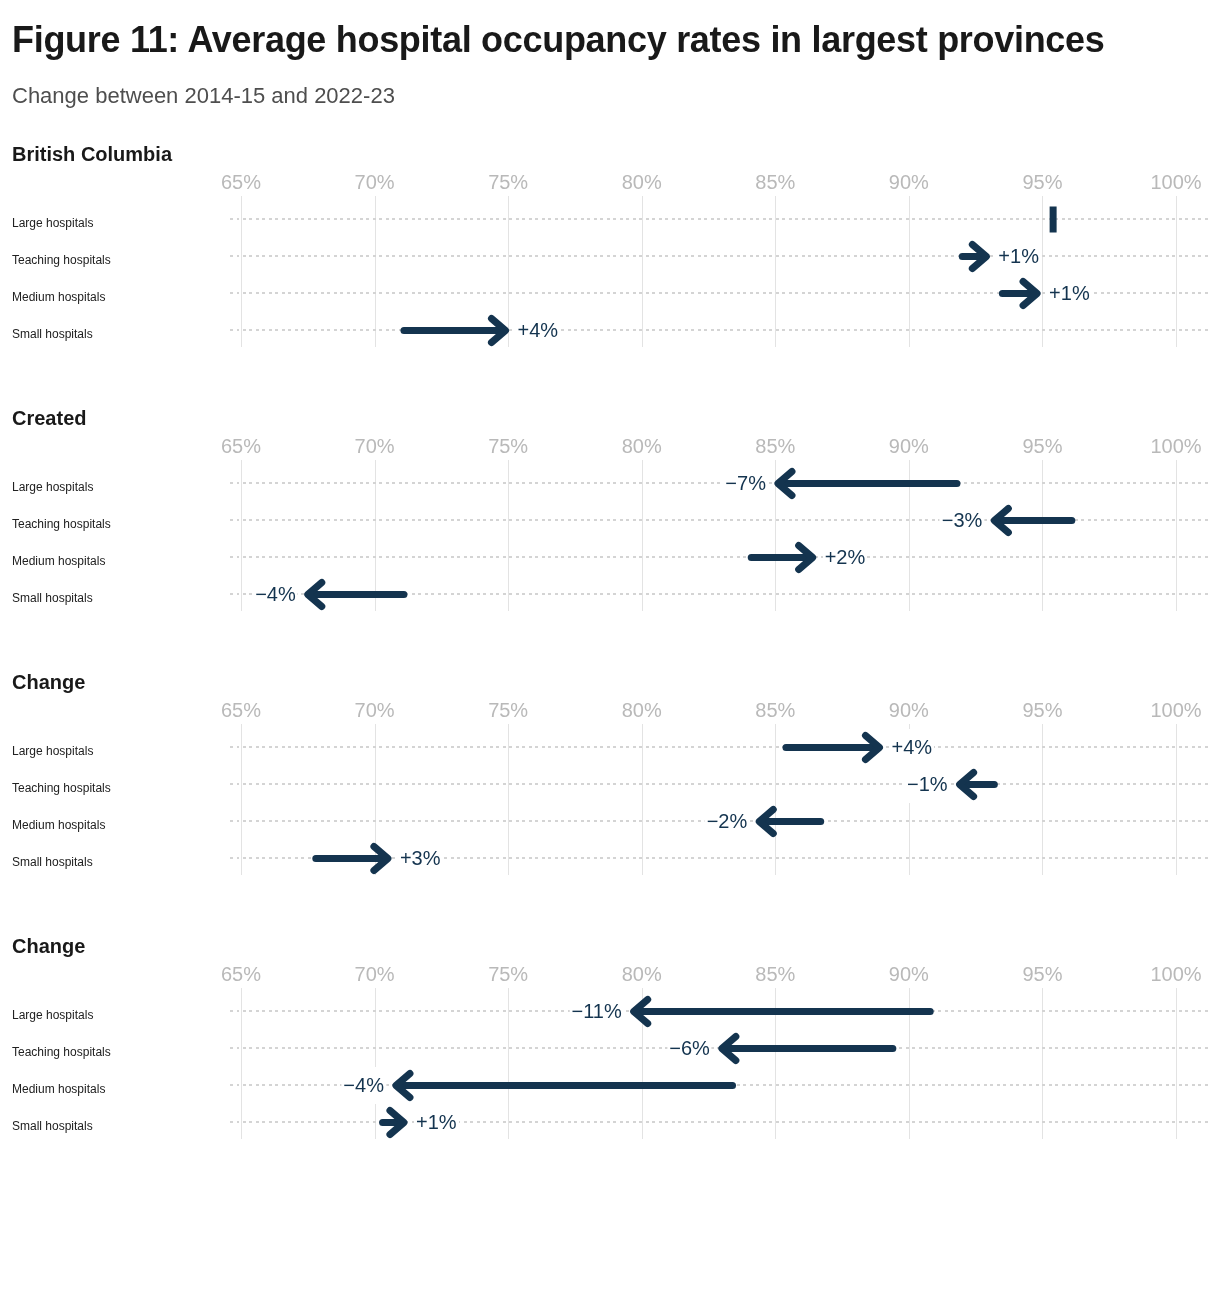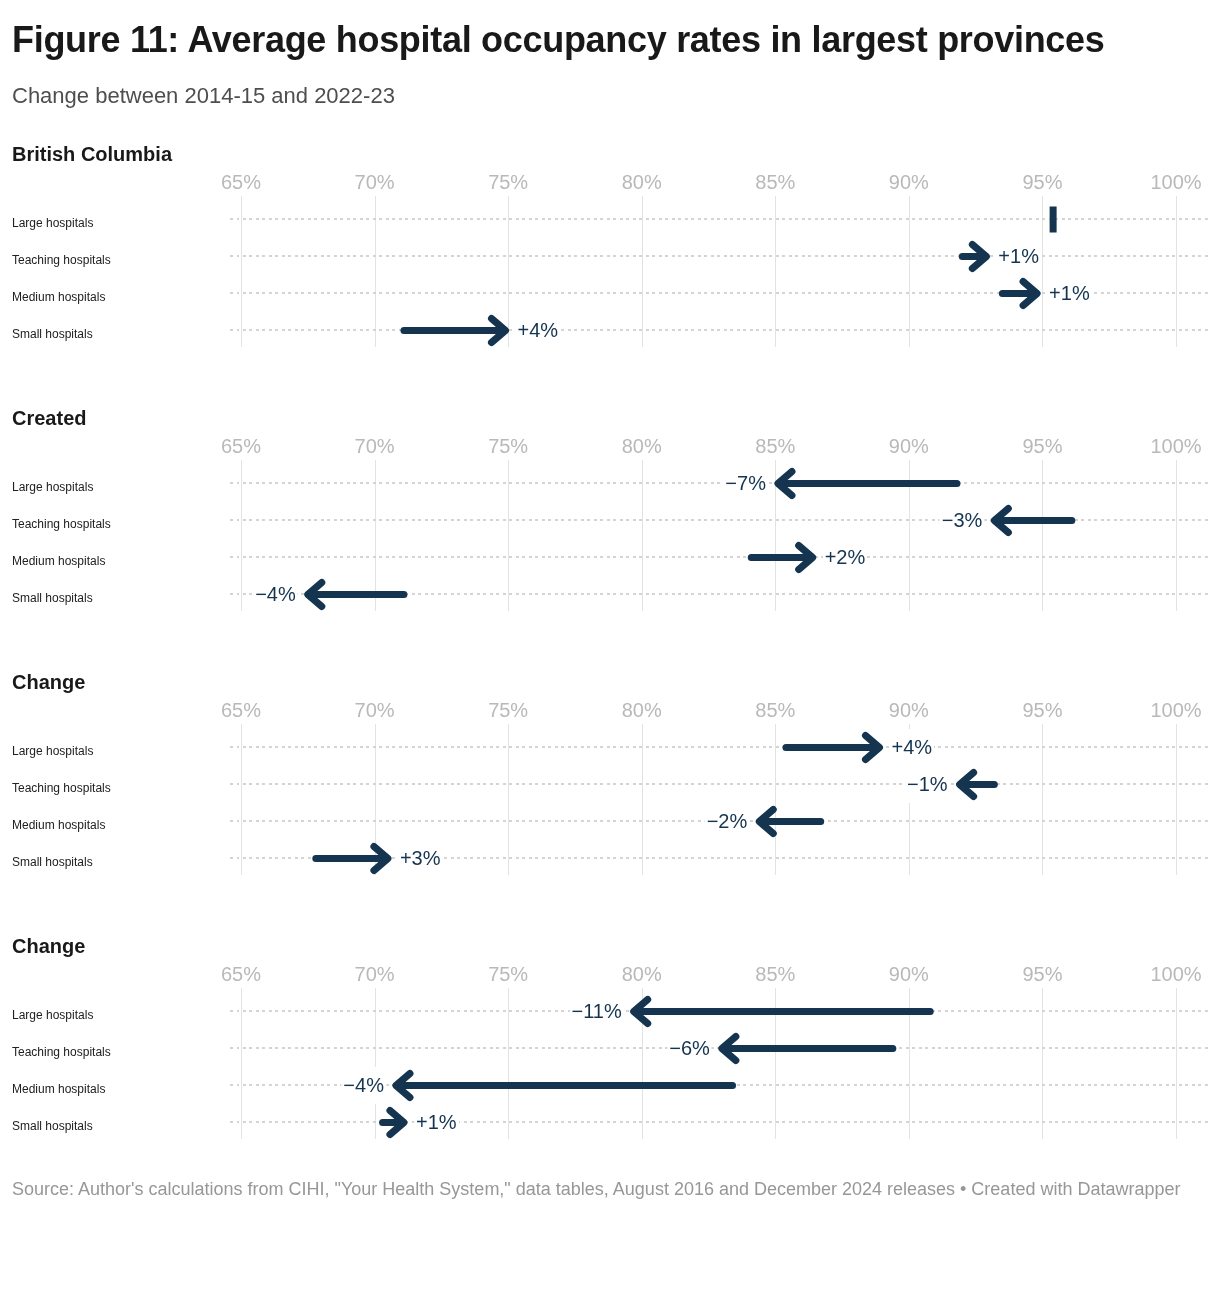--- a/index.html
+++ b/index.html
@@ -313,14 +313,13 @@
     <div class="leader"></div>
     <svg class="mark" width="1220" height="37" viewBox="0 0 1220 37">
               <line x1="382.5857142857142" y1="18.5" x2="396.9571428571427" y2="18.5" stroke="#14344f" stroke-width="7" stroke-linecap="round"></line>
               <polyline points="389.9571428571427,6.5 403.9571428571427,18.5 389.9571428571427,30.5" fill="none" stroke="#14344f" stroke-width="7" stroke-linecap="round" stroke-linejoin="round"></polyline>
             </svg>
     <span class="change" style="color: rgb(20, 52, 79); left: 413.957px;">+1%</span>
   </div>
 </div>
   </section>
 </div>
-  <p class="footer">Source: Author's calculations from CIHI, "Your Health System," data tables, August 2016 and December 2024 releases • Created with Datawrapper</p>
 </div>
 
 </body></html>

